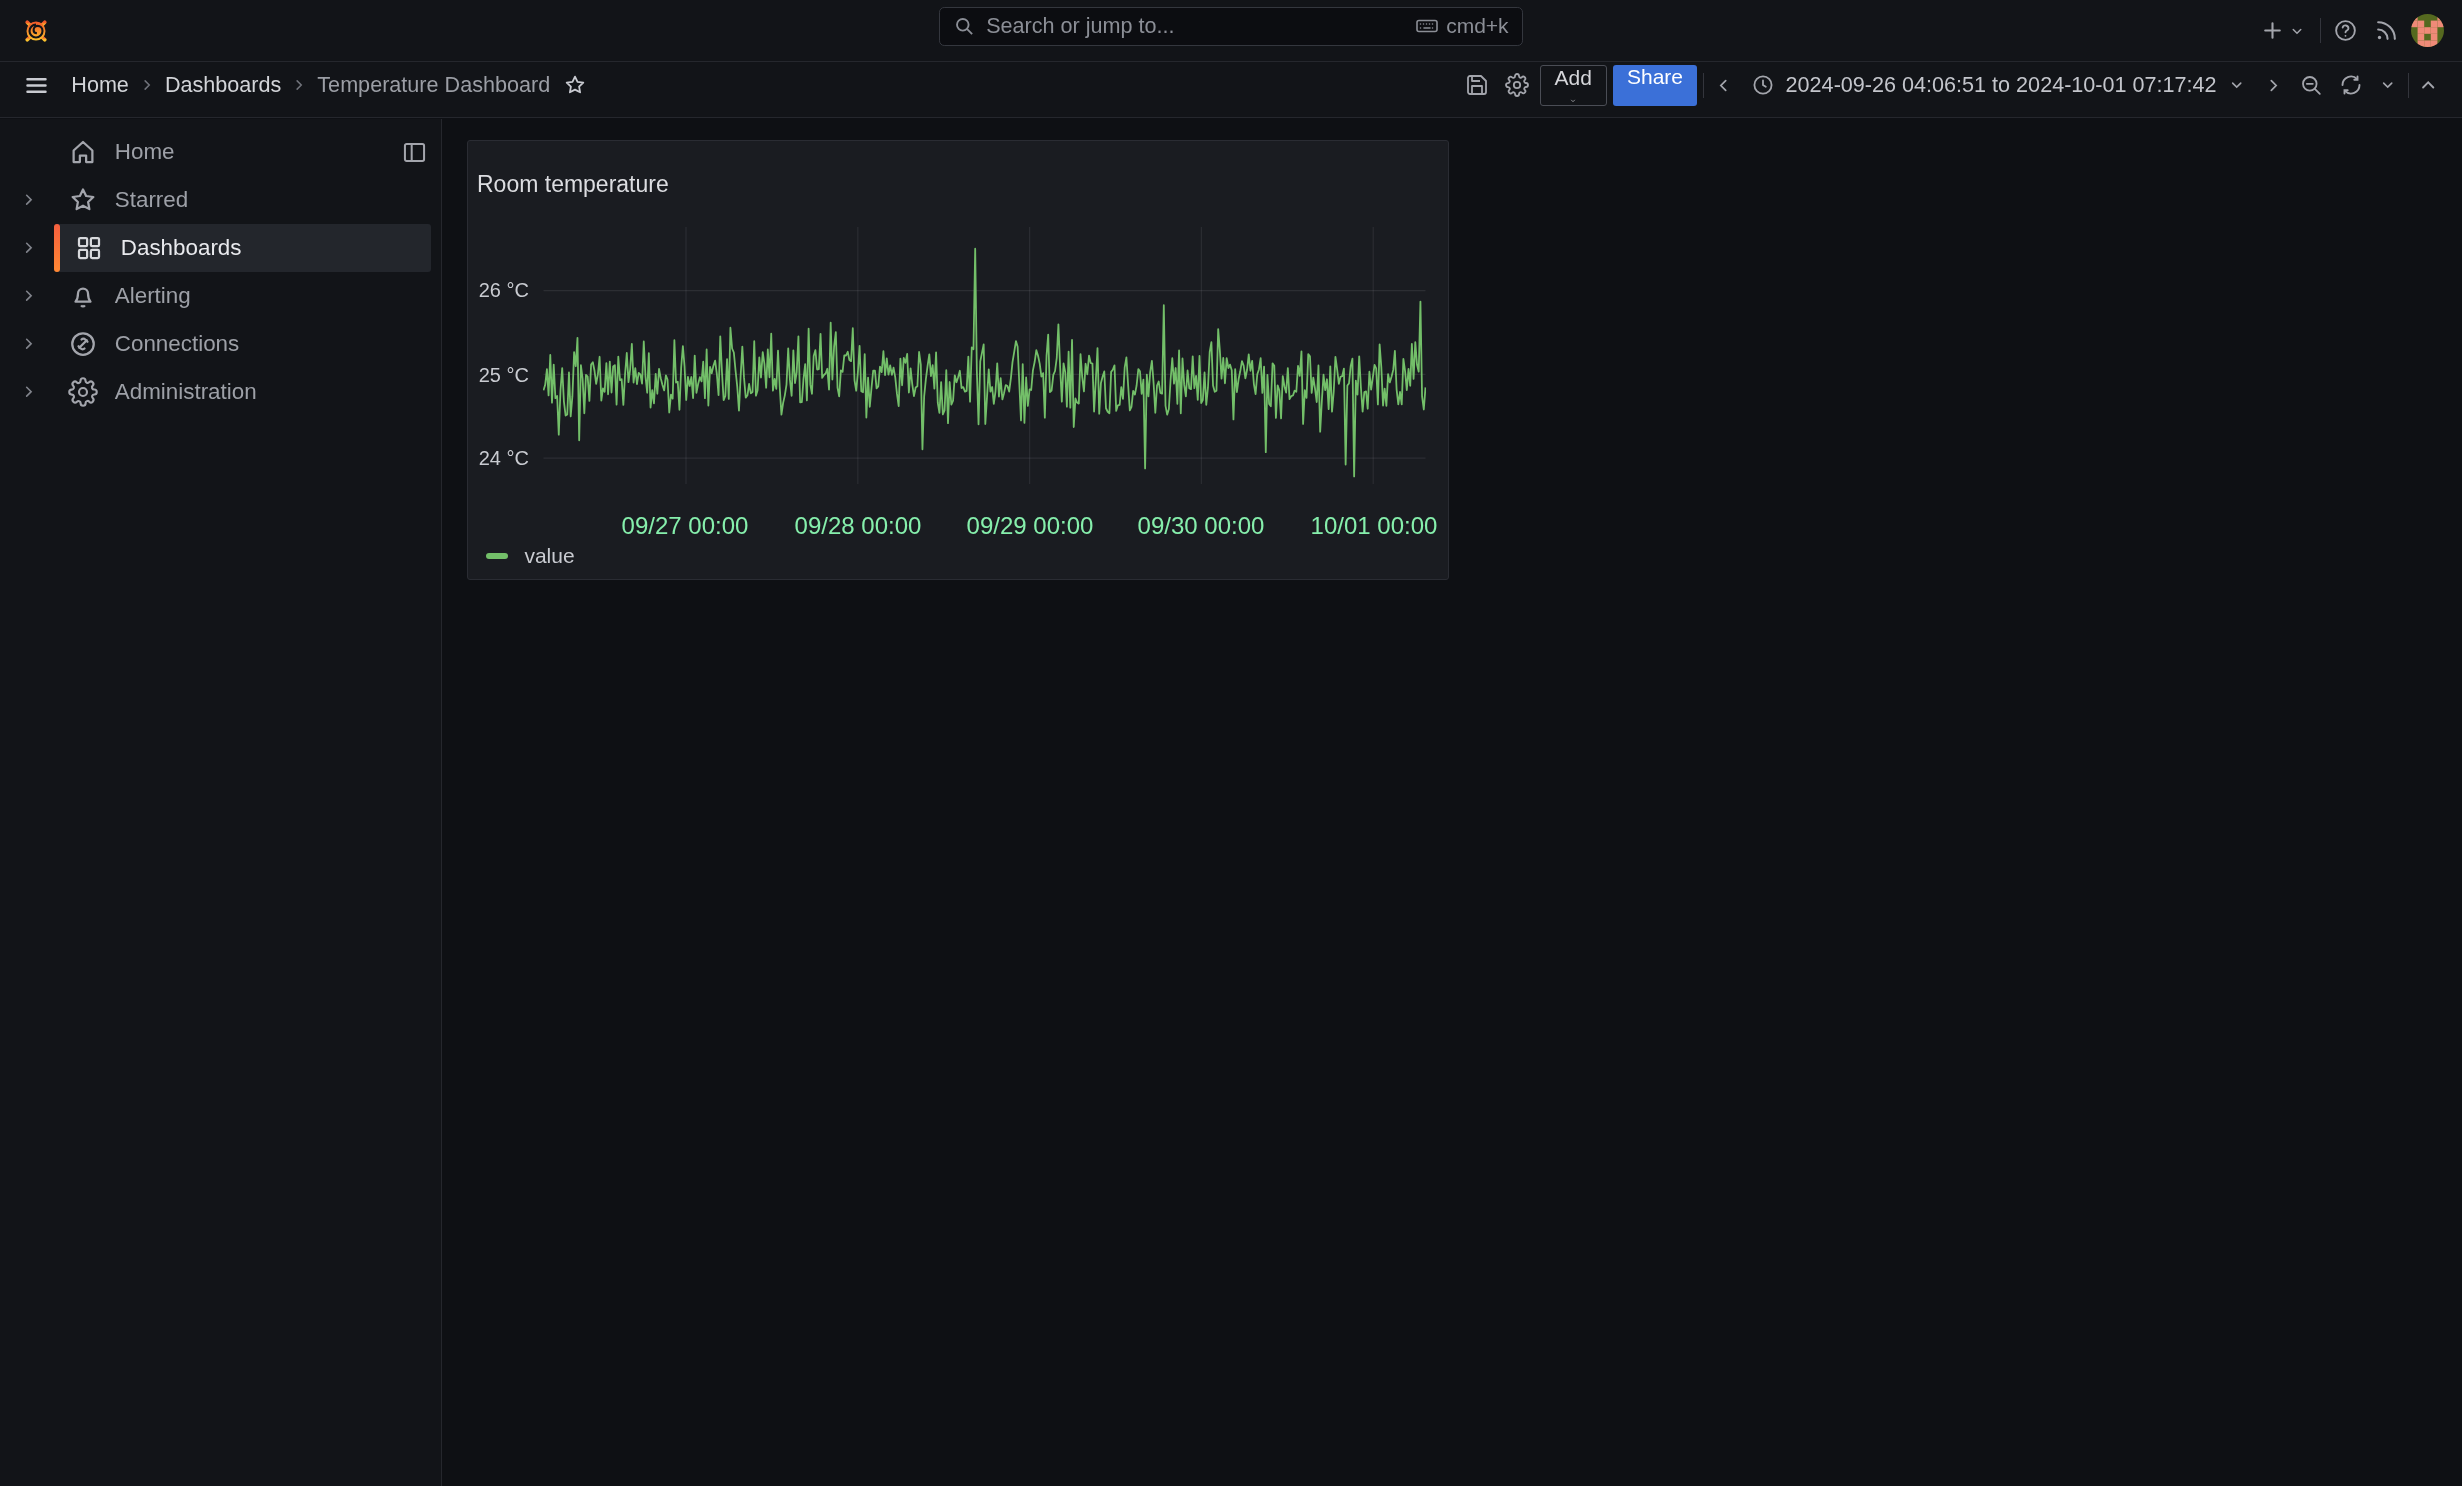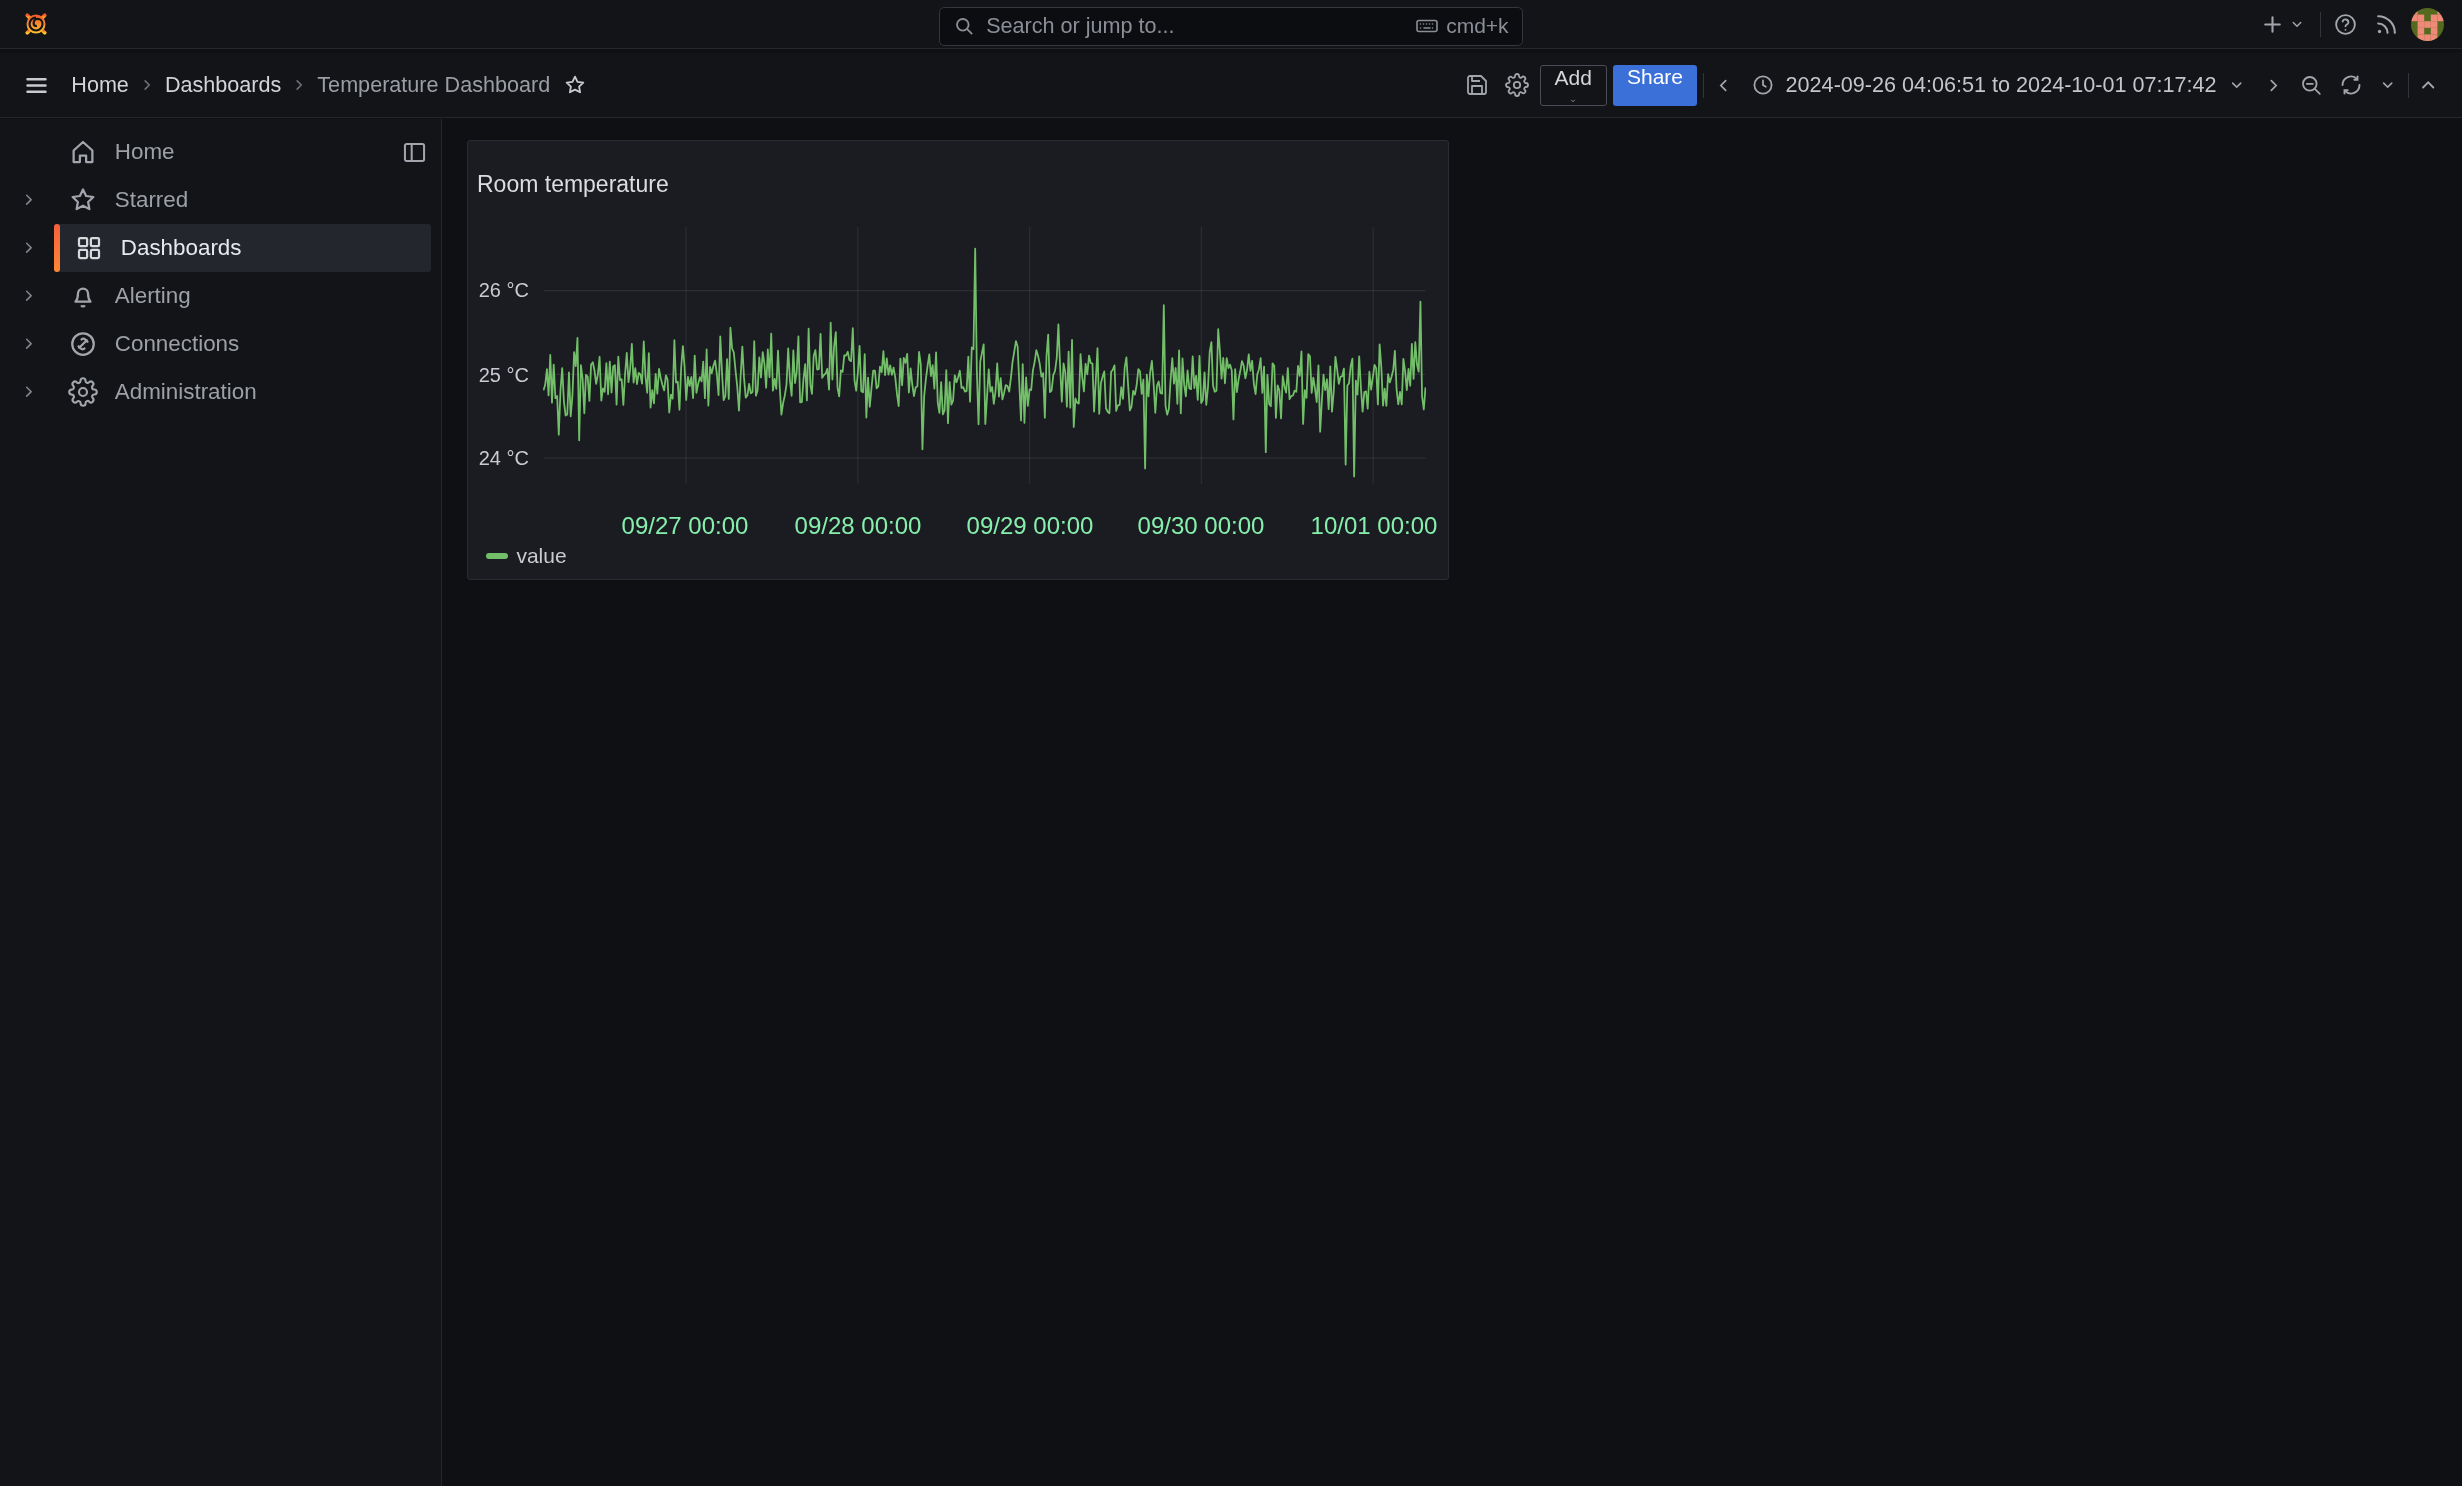--- a/index.html
+++ b/index.html
@@ -9,21 +9,21 @@
     --icon:#a3a5ac; --green:#73bf69; --blue:#3b70d8; --hl:#23262c;
   }
   *{box-sizing:border-box; margin:0; padding:0;}
   html,body{width:2462px;height:1486px;overflow:hidden;}
   body{background:var(--canvas);font-family:"Liberation Sans",sans-serif;color:var(--text);position:relative;}
   svg{display:block;}
   .icon-btn{width:34px;height:34px;display:flex;align-items:center;justify-content:center;color:var(--icon);border-radius:4.5px;cursor:pointer;flex:0 0 auto;}
   .divider{width:0.7px;height:25px;background:#33353c;flex:0 0 auto;}
 
   
-  .topbar{position:absolute;top:0;left:0;right:0;height:49px;background:var(--chrome);border-bottom:0.7px solid var(--border);display:flex;align-items:center;padding:0 18px;z-index:5;}
+  .topbar{position:absolute;top:0;left:0;right:0;height:62px;background:var(--chrome);border-bottom:0.7px solid var(--border);display:flex;align-items:center;padding:0 18px;z-index:5;}
   .logo{width:30px;height:30px;margin-left:3px;flex:0 0 auto;}
   .searchbox{position:absolute;left:50%;transform:translateX(-50%);top:6.7px;width:584px;height:39px;background:var(--input-bg);border:0.7px solid var(--input-border);border-radius:5.2px;display:flex;align-items:center;padding:0 13.4px;gap:10.4px;}
   .searchbox input{flex:1;background:transparent;border:none;outline:none;color:var(--text);font-size:21.6px;font-family:inherit;}
   .searchbox input::placeholder{color:#8b8e96;}
   .shortcut{display:flex;align-items:center;gap:7.5px;color:#8b8e96;font-size:21px;}
   .tb-right{margin-left:auto;display:flex;align-items:center;gap:7.5px;}
   .plus-btn{display:flex;align-items:center;gap:3px;color:var(--icon);padding:4.5px 6px;border-radius:4.5px;cursor:pointer;}
   .avatar{width:33px;height:33px;border-radius:50%;overflow:hidden;flex:0 0 auto;cursor:pointer;}
 
   
@@ -53,21 +53,21 @@
   .dock-btn{position:absolute;right:10.4px;top:7.5px;width:33px;height:33px;display:flex;align-items:center;justify-content:center;color:var(--icon);cursor:pointer;}
 
   
   .canvas{position:absolute;top:119px;left:442px;right:0;bottom:0;background:var(--canvas);}
   .panel{position:absolute;left:25px;top:21px;width:982px;height:440px;background:var(--panel);border:0.7px solid var(--panel-border);border-radius:3px;}
   .panel-title{position:absolute;left:9px;top:30px;font-size:23px;font-weight:500;color:#dcdde1;cursor:pointer;}
   .plot-wrap{position:absolute;left:75px;top:86px;width:883px;height:257px;}
   .grid{stroke:rgba(204,206,220,0.10);stroke-width:1.5;}
   .ytick{position:absolute;right:919px;width:149px;text-align:right;font-size:20px;color:#c9cbd1;line-height:24px;}
   .xtick{position:absolute;top:371px;transform:translateX(-50%);font-size:24px;color:#86efac;white-space:nowrap;}
-  .legend{position:absolute;left:18px;top:403px;display:flex;align-items:center;gap:8px;cursor:pointer;}
+  .legend{position:absolute;left:18px;top:403px;display:flex;align-items:center;gap:16px;cursor:pointer;}
   .legend-swatch{width:22.4px;height:6.7px;border-radius:3.7px;background:var(--green);}
   .legend-label{font-size:21px;color:#c9cbd1;}
 </style>
 </head>
 <body>
 
 <header class="topbar">
   <svg class="logo" viewBox="0 0 24 24">
     <defs>
       <linearGradient id="flame" x1="0" y1="0" x2="0" y2="1">

